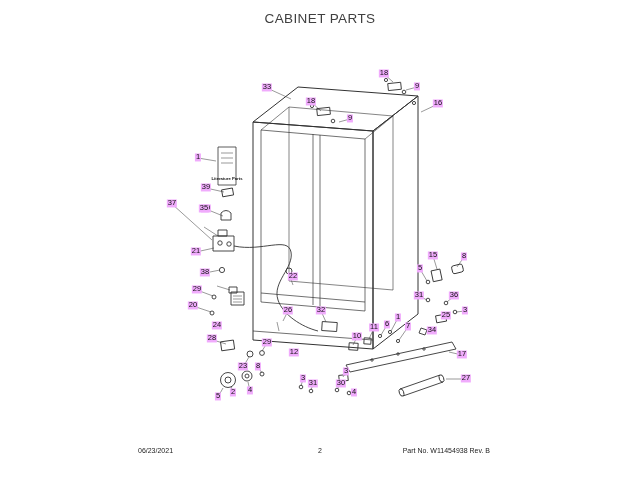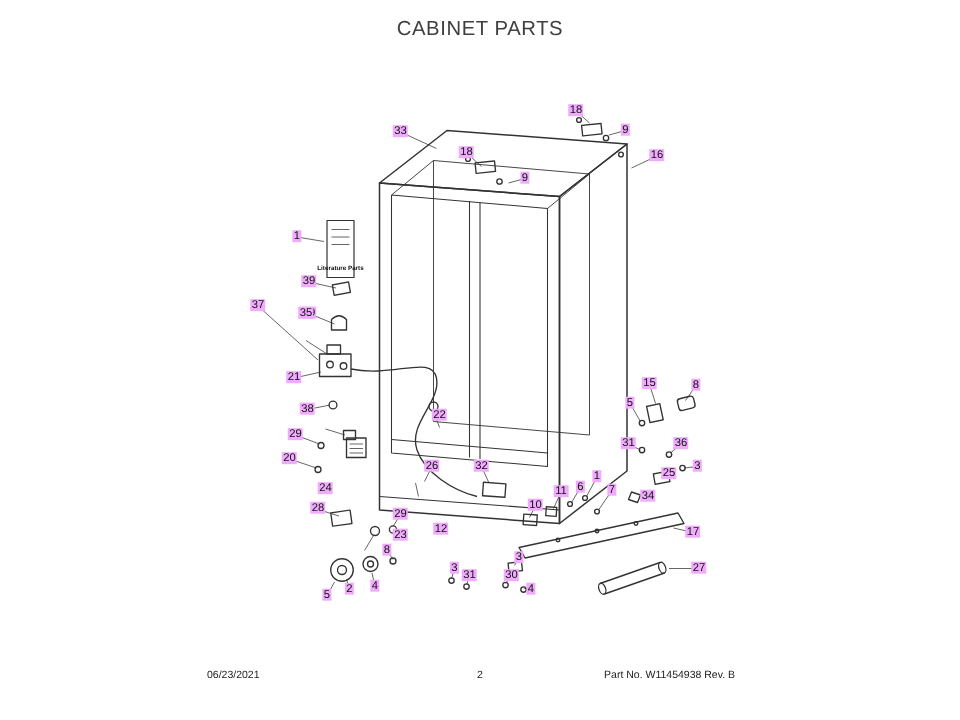--- a/index.html
+++ b/index.html
@@ -196,21 +196,21 @@
       <div class="callout" style="left: 206px; top: 188px;">39</div>
       <div class="callout" style="left: 206px; top: 209px;">19</div>
       <div class="callout" style="left: 172px; top: 204px;">37</div>
       <div class="callout" style="left: 204px; top: 209px;">35</div>
       <div class="callout" style="left: 196px; top: 252px;">21</div>
       <div class="callout" style="left: 205px; top: 273px;">38</div>
       <div class="callout" style="left: 217px; top: 286px; margin-top: 40px;">24</div>
       <div class="callout" style="left: 197px; top: 290px;">29</div>
       <div class="callout" style="left: 193px; top: 306px;">20</div>
       <div class="callout" style="left: 212px; top: 339px;">28</div>
-      <div class="callout" style="left: 243px; top: 357px; margin-left: 24px;">23</div>
+      <div class="callout" style="left: 243px; top: 367px;">23</div>
       <div class="callout" style="left: 267px; top: 343px;">29</div>
       <div class="callout" style="left: 288px; top: 311px;">26</div>
       <div class="callout" style="left: 294px; top: 322px; margin-top: 31px;">12</div>
       <div class="callout" style="left: 321px; top: 311px;">32</div>
       <div class="callout" style="left: 293px; top: 277px;">22</div>
       <div class="callout" style="left: 357px; top: 337px;">10</div>
       <div class="callout" style="left: 374px; top: 328px;">11</div>
       <div class="callout" style="left: 387px; top: 325px;">6</div>
       <div class="callout" style="left: 398px; top: 318px;">1</div>
       <div class="callout" style="left: 408px; top: 327px;">7</div>

